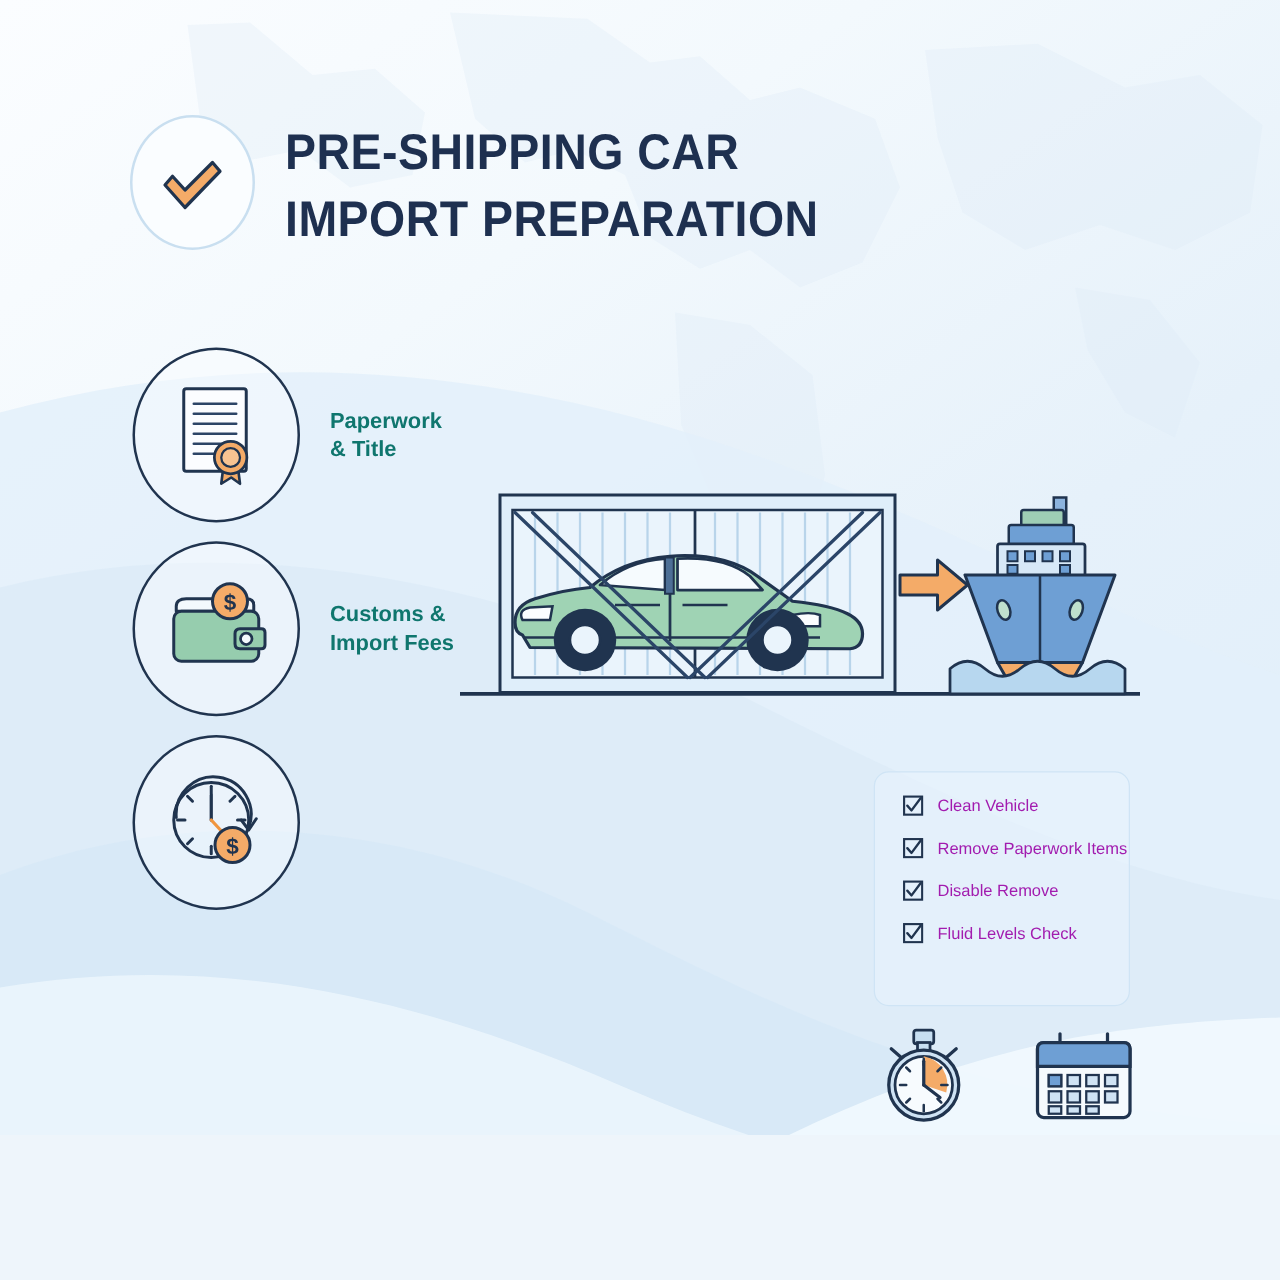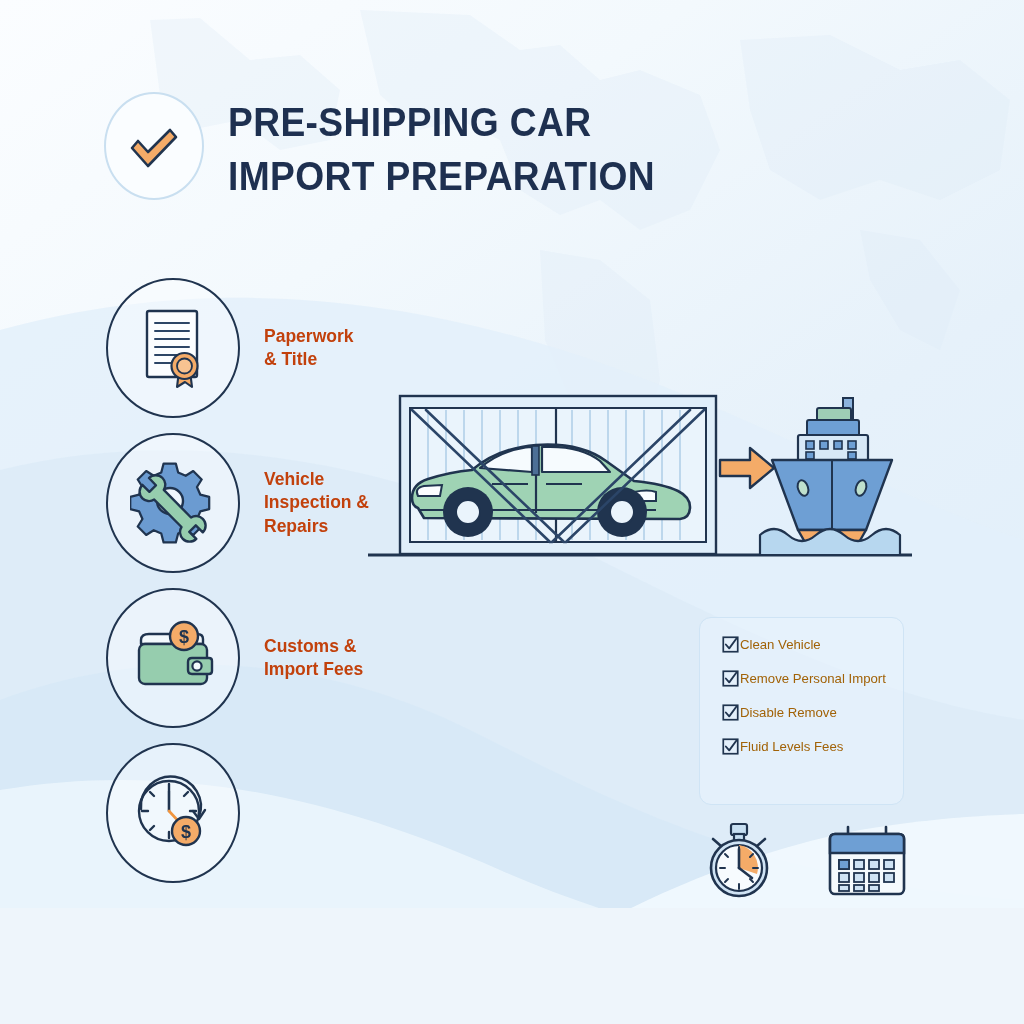--- a/index.html
+++ b/index.html
@@ -36,36 +36,36 @@
   .steps{position:absolute;left:106px;top:288px;}
   .step{display:flex;align-items:center;height:120px;margin-bottom:35px;}
   .step:last-child{margin-bottom:0;}
   .step-icon{
     width:130px;height:136px;border-radius:50%;
     border:2.2px solid #20344f;background:rgba(250,253,255,.45);
     display:flex;align-items:center;justify-content:center;flex:0 0 auto;
   }
   .step-label{
     margin-left:24px;font-size:17.5px;line-height:1.33;
-    font-weight:bold;color:#c2410c;white-space:pre-line;
+    font-weight:bold;color:#0f766e;white-space:pre-line;
   }
 
   
   .illus{position:absolute;left:360px;top:380px;}
 
   
   .checklist{
     position:absolute;left:699px;top:617px;width:205px;height:188px;
     border:1.6px solid #cfe4f5;border-radius:12px;
     background:rgba(233,244,253,.50);
     padding:18px 0 0 22px;box-sizing:border-box;
   }
   .chk-row{display:flex;align-items:center;margin-bottom:17px;}
   .chk-box{width:17px;height:17px;flex:0 0 auto;}
-  .chk-text{margin-left:1px;font-size:13.2px;color:#a16207;white-space:nowrap;}
+  .chk-text{margin-left:11px;font-size:13.2px;color:#a21caf;white-space:nowrap;}
 
   
   .bottom-icons{position:absolute;left:700px;top:822px;display:flex;align-items:center;gap:48px;}
 </style>
 </head>
 <body>
 
 <div id="canvas">
 
   <div class="bg-base"></div>
@@ -116,32 +116,20 @@
           </g>
           <path d="M46 66 L44 82 L52 77 L59 82 L57 66 Z" fill="#f4ab68" stroke="#20344f" stroke-width="2.1" stroke-linejoin="round"></path>
           <circle cx="51.5" cy="61" r="13" fill="#f4ab68" stroke="#20344f" stroke-width="2.2"></circle>
           <circle cx="51.5" cy="61" r="7.5" fill="#f8c391" stroke="#20344f" stroke-width="1.8"></circle>
         </svg>
       </div>
       <div class="step-label">Paperwork
 &amp; Title</div>
     </div>
 
-    <div class="step">
-      <div class="step-icon">
-        <svg width="86" height="86" viewBox="0 0 86 86">
-          <path d="M40 8 h13 l2.5 9.5 8 3.5 8-5 9 9 -5 8 3.5 8 9.5 2.5 v13 l-9.5 2.5 -3.5 8 5 8 -9 9 -8 -5 -8 3.5 -2.5 9.5 h-13 l-2.5 -9.5 -8 -3.5 -8 5 -9 -9 5 -8 -3.5 -8 -9.5 -2.5 v-13 l9.5 -2.5 3.5 -8 -5 -8 9 -9 8 5 8 -3.5 Z" transform="translate(-4,-4) scale(0.94)" fill="#6b9bd1" stroke="#20344f" stroke-width="2.4" stroke-linejoin="round"></path>
-          <circle cx="40" cy="41" r="13" fill="#f0f7fd" stroke="#20344f" stroke-width="2.4"></circle>
-          <path d="M19 18 a9.5 9.5 0 0 1 13.5 0 a9.5 9.5 0 0 1 1.3 11.8 L61 57.5 a9.5 9.5 0 0 1 11.8 1.3 a9.5 9.5 0 0 1 0 13.5 l-7 -7 -6.5 6.5 7 7 a9.5 9.5 0 0 1 -13.5 0 a9.5 9.5 0 0 1 -1.3 -11.8 L24.2 39.6 a9.5 9.5 0 0 1 -11.8 -1.3 a9.5 9.5 0 0 1 0 -13.5 l7 7 6.5 -6.5 Z" fill="#96cdae" stroke="#20344f" stroke-width="2.4" stroke-linejoin="round"></path>
-        </svg>
-      </div>
-      <div class="step-label">Vehicle
-Inspection &amp;
-Repairs</div>
-    </div>
 
     <div class="step">
       <div class="step-icon">
         <svg width="86" height="80" viewBox="0 0 86 80">
           <path d="M11 22 q0 -6 8 -6 h48 q6 0 6 5 v5 H11 Z" fill="#f3f9fd" stroke="#20344f" stroke-width="2.4" stroke-linejoin="round"></path>
           <rect x="9" y="26" width="68" height="40" rx="6" fill="#96cdae" stroke="#20344f" stroke-width="2.4"></rect>
           <path d="M62 40 h17 q3 0 3 3 v10 q0 3 -3 3 h-17 q-4 0 -4 -4 v-8 q0 -4 4 -4 Z" fill="#96cdae" stroke="#20344f" stroke-width="2.4"></path>
           <circle cx="67" cy="48" r="4.6" fill="#f3f9fd" stroke="#20344f" stroke-width="2.2"></circle>
           <circle cx="54" cy="18" r="14" fill="#f4ab68" stroke="#20344f" stroke-width="2.4"></circle>
           <text x="54" y="25" text-anchor="middle" font-family="Liberation Sans, sans-serif" font-size="18" font-weight="bold" fill="#20344f">$</text>
@@ -263,37 +251,37 @@
         <path d="M4.5 10 L8.5 14.5 L17 3" fill="none" stroke="#20344f" stroke-width="2.2" stroke-linecap="round" stroke-linejoin="round"></path>
       </svg>
       <span class="chk-text">Clean Vehicle</span>
     </div>
 
     <div class="chk-row">
       <svg class="chk-box" viewBox="0 0 20 20">
         <rect x="1.5" y="1.5" width="17" height="17" fill="none" stroke="#20344f" stroke-width="2"></rect>
         <path d="M4.5 10 L8.5 14.5 L17 3" fill="none" stroke="#20344f" stroke-width="2.2" stroke-linecap="round" stroke-linejoin="round"></path>
       </svg>
-      <span class="chk-text">Remove Personal Import</span>
+      <span class="chk-text">Remove Paperwork Items</span>
     </div>
 
     <div class="chk-row">
       <svg class="chk-box" viewBox="0 0 20 20">
         <rect x="1.5" y="1.5" width="17" height="17" fill="none" stroke="#20344f" stroke-width="2"></rect>
         <path d="M4.5 10 L8.5 14.5 L17 3" fill="none" stroke="#20344f" stroke-width="2.2" stroke-linecap="round" stroke-linejoin="round"></path>
       </svg>
       <span class="chk-text">Disable Remove</span>
     </div>
 
     <div class="chk-row">
       <svg class="chk-box" viewBox="0 0 20 20">
         <rect x="1.5" y="1.5" width="17" height="17" fill="none" stroke="#20344f" stroke-width="2"></rect>
         <path d="M4.5 10 L8.5 14.5 L17 3" fill="none" stroke="#20344f" stroke-width="2.2" stroke-linecap="round" stroke-linejoin="round"></path>
       </svg>
-      <span class="chk-text">Fluid Levels Fees</span>
+      <span class="chk-text">Fluid Levels Check</span>
     </div>
   </div>
 
   <div class="bottom-icons">
 
     <svg width="78" height="78" viewBox="0 0 78 78">
       <rect x="31" y="2" width="16" height="11" rx="2" fill="#c7dff2" stroke="#20344f" stroke-width="2.2"></rect>
       <rect x="34" y="12" width="10" height="7" fill="#c7dff2" stroke="#20344f" stroke-width="2.2"></rect>
       <line x1="13" y1="17" x2="21" y2="24" stroke="#20344f" stroke-width="2.6" stroke-linecap="round"></line>
       <line x1="65" y1="17" x2="57" y2="24" stroke="#20344f" stroke-width="2.6" stroke-linecap="round"></line>

